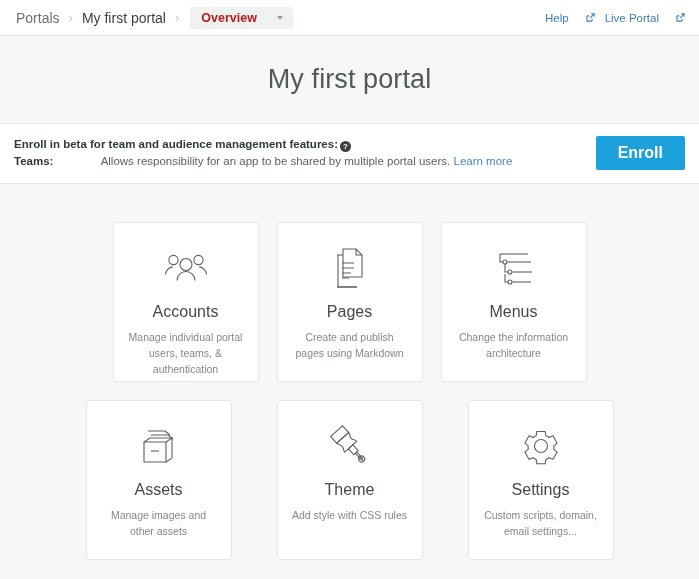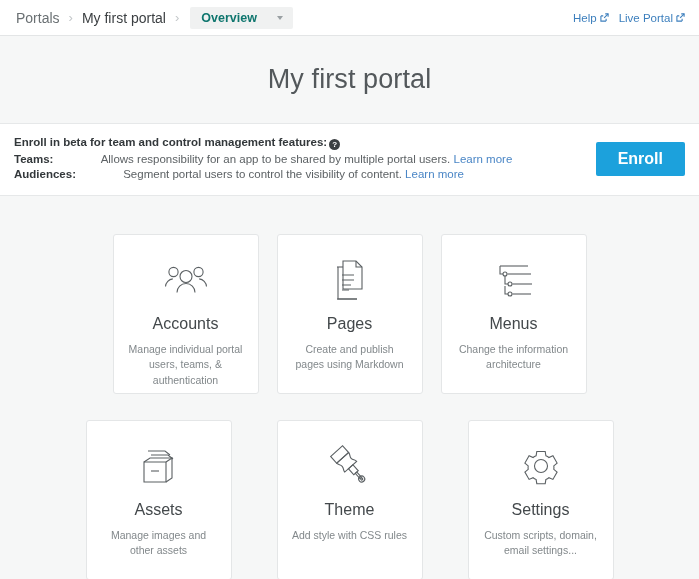--- a/index.html
+++ b/index.html
@@ -49,41 +49,41 @@
     background: #f0f1f1;
     border-radius: 2px;
     padding: 4px 10px 4px 11px;
     margin-left: 2px;
     min-width: 98px;
     justify-content: space-between;
     cursor: default;
   }
   .crumb-select .label {
     font-size: 12.5px;
-    color: #0f766e;
+    color: #b91c1c;
     font-weight: 600;
   }
   .caret {
     width: 0; height: 0;
     border-left: 3.5px solid transparent;
     border-right: 3.5px solid transparent;
     border-top: 4px solid #9aa0a3;
     margin-left: 20px;
   }
 
   .topbar-right {
     margin-left: auto;
     display: flex;
     align-items: center;
     gap: 10px;
   }
   .ext-link {
     display: inline-flex;
     align-items: center;
-    gap: 3px;
+    gap: 17px;
     color: #3c7fbd;
     font-size: 11.5px;
     text-decoration: none;
     white-space: nowrap;
   }
   .ext-icon { display: block; }
 
   
   .title-wrap {
     height: 87px;
@@ -145,21 +145,21 @@
     white-space: nowrap;
   }
 
   
   .cards-area { padding: 38px 0 0 0; }
   .card-row {
     display: flex;
     justify-content: center;
     gap: 18px;
   }
-  .card-row + .card-row { margin-top: 26px; gap: 45px; }
+  .card-row + .card-row { margin-top: 18px; gap: 45px; }
   .card {
     width: 146px;
     height: 160px;
     background: #ffffff;
     border: 1px solid #e4e6e7;
     border-radius: 3px;
     display: flex;
     flex-direction: column;
     align-items: center;
     padding-top: 22px;
@@ -224,30 +224,25 @@
   </div>
 </div>
 
 <div class="title-wrap">
   <h1 class="page-title">My first portal</h1>
 </div>
 
 <div class="banner">
   <div class="banner-text">
     <div class="banner-line head">
-      <b>Enroll in beta for team and control management features:</b><span class="help-dot">?</span>
+      <b>Enroll in beta for team and audience management features:</b><span class="help-dot">?</span>
     </div>
     <div class="banner-line">
       <b>Teams:</b>
       <span class="muted">Allows responsibility for an app to be shared by multiple portal users.</span>
-      <a class="learn" href="#">Learn more</a>
-    </div>
-    <div class="banner-line">
-      <b>Audiences:</b>
-      <span class="muted">Segment portal users to control the visibility of content.</span>
       <a class="learn" href="#">Learn more</a>
     </div>
   </div>
   <button class="enroll-btn">Enroll</button>
 </div>
 
 <div class="cards-area">
 
   <div class="card-row">
 

